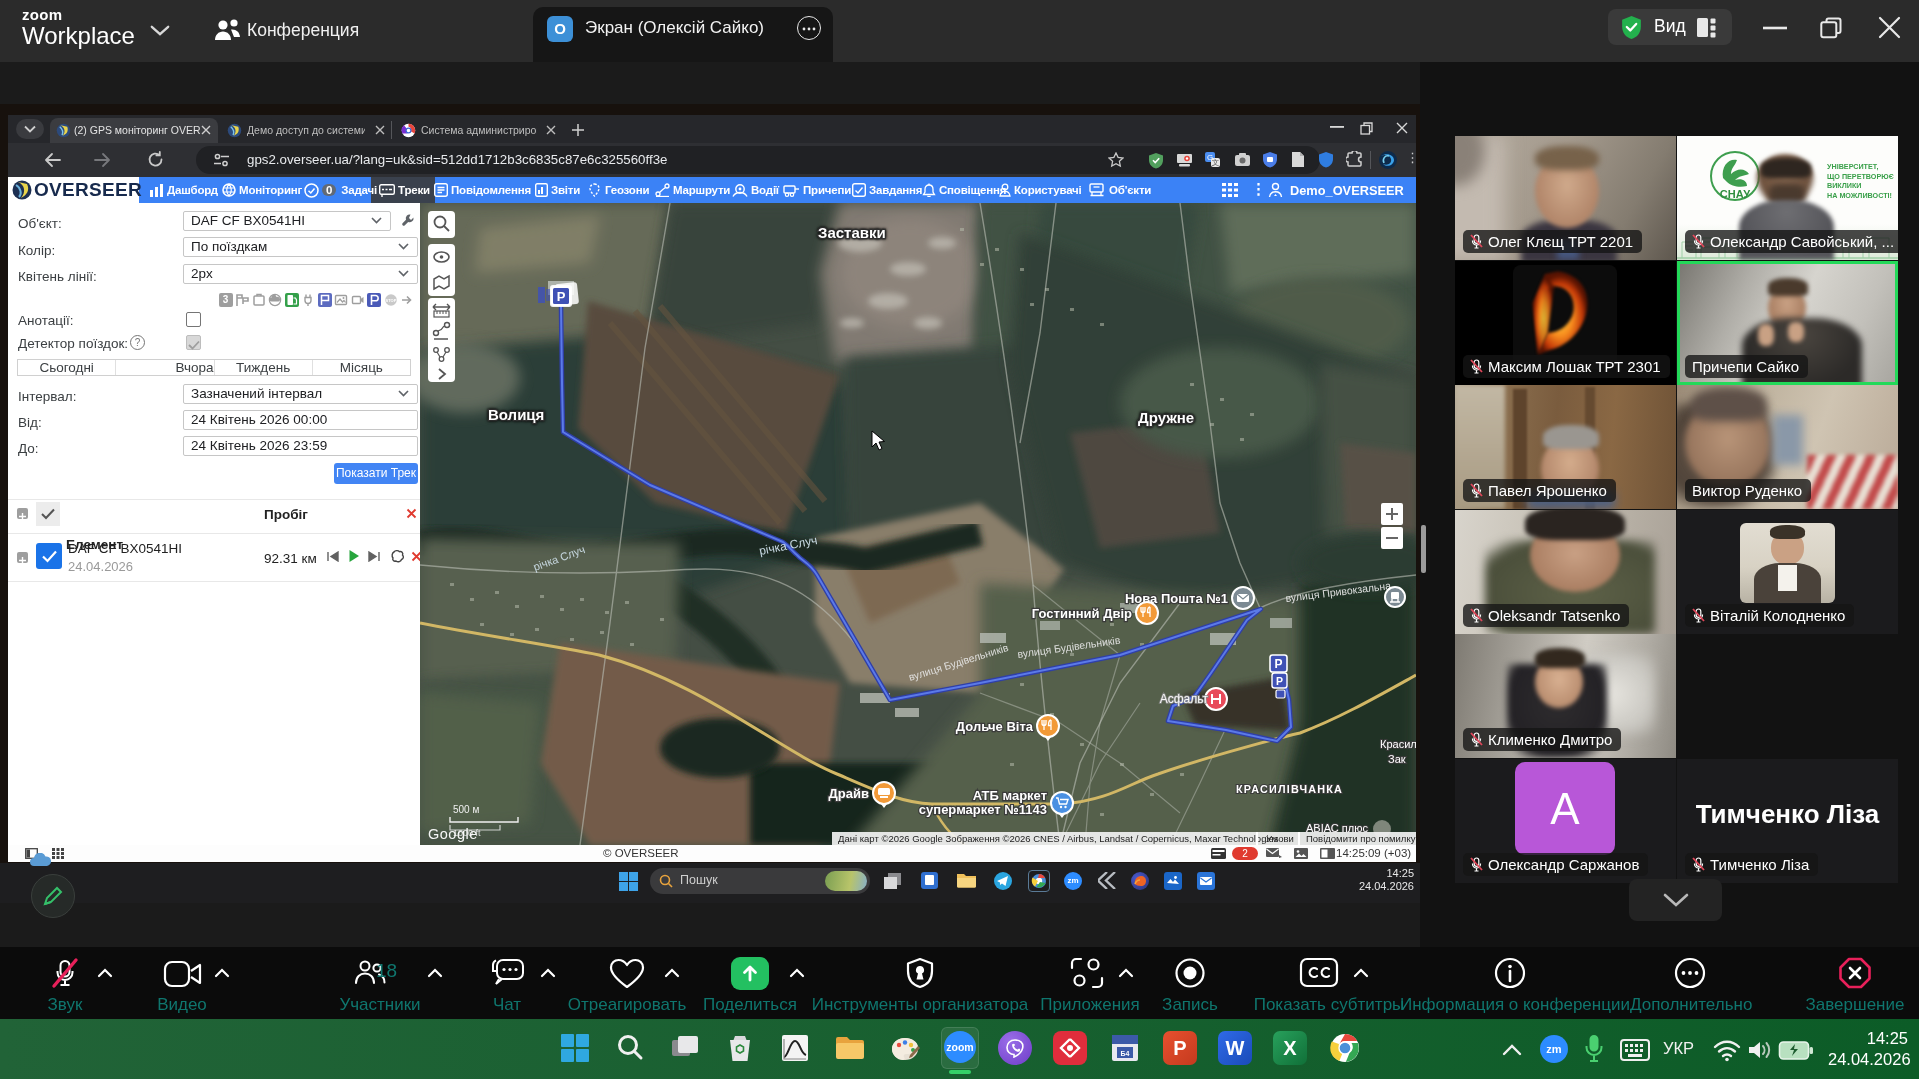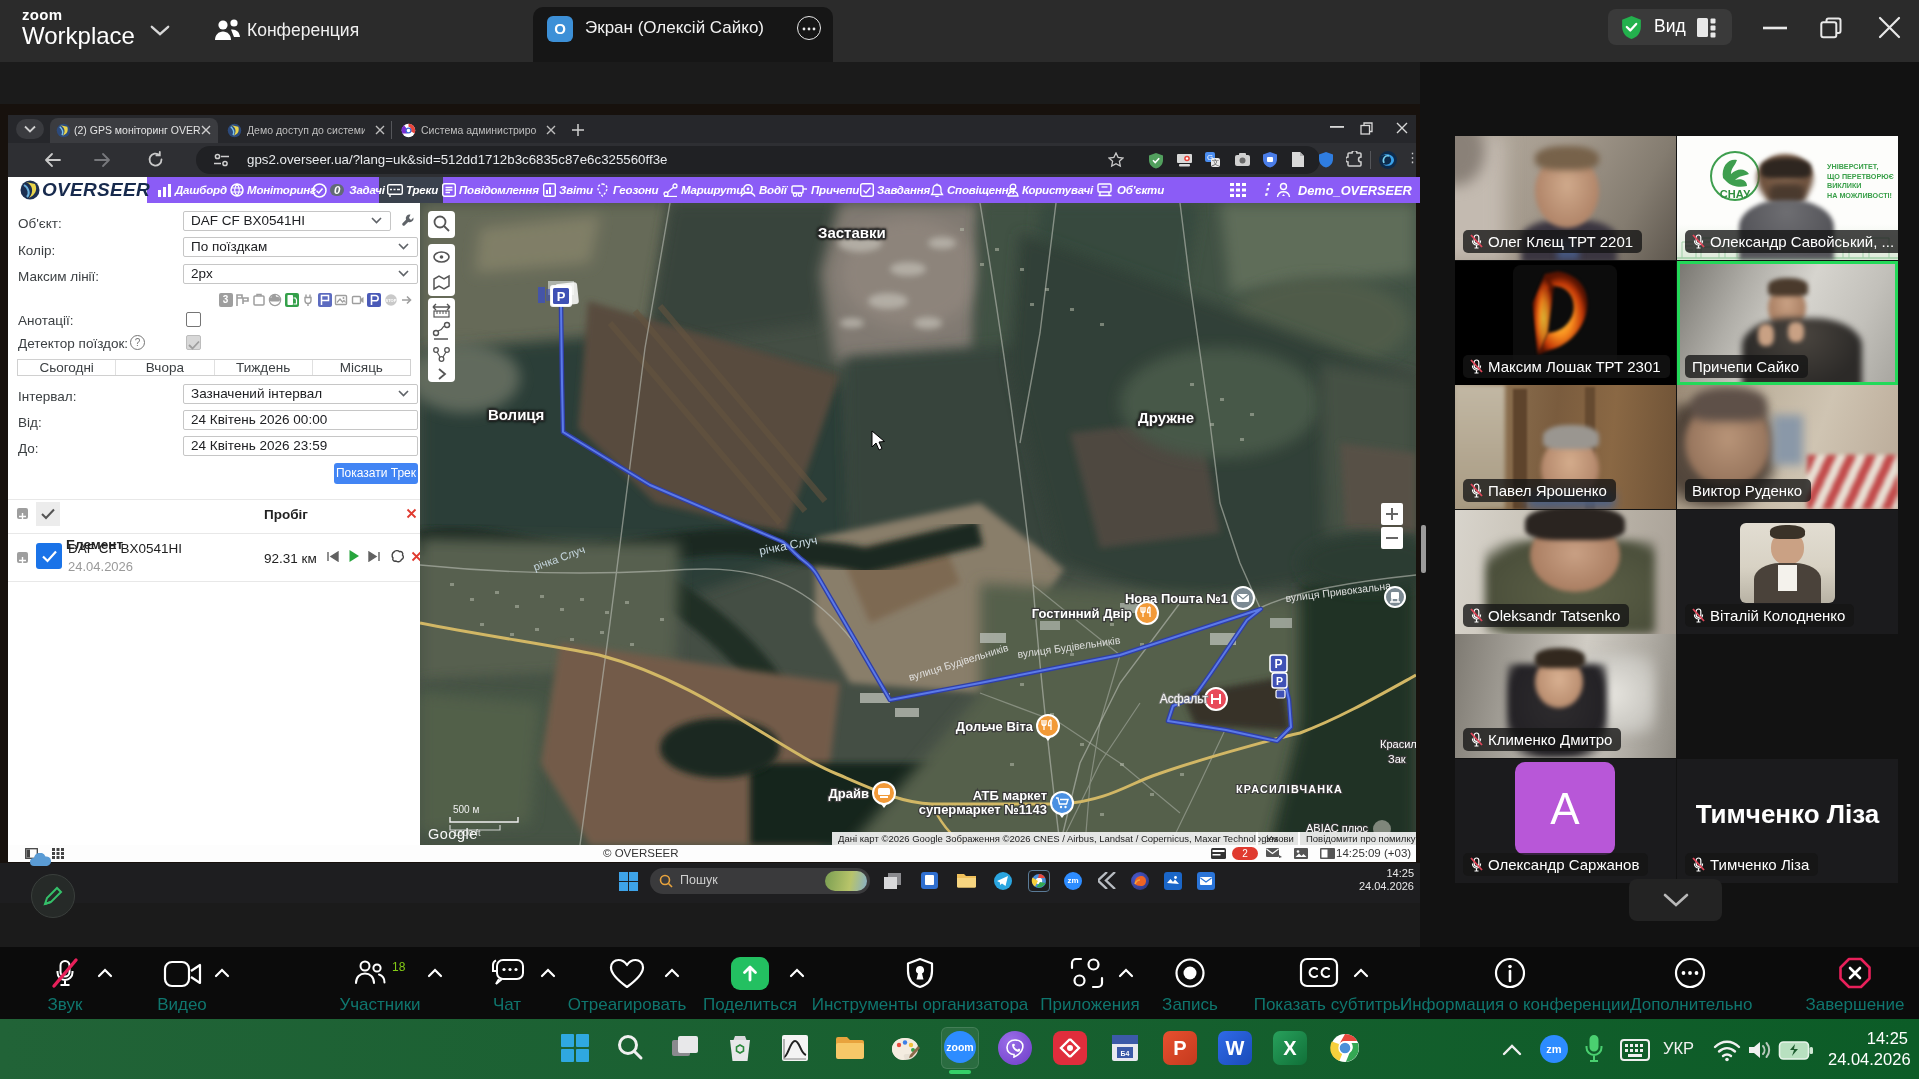--- a/index.html
+++ b/index.html
@@ -13,21 +13,21 @@
 #tabact .tt{position:absolute;left:52px;top:11px;color:#f2f2f2;font-size:17px;}
 #tabact .dots{position:absolute;left:264px;top:9px;width:24px;height:24px;border:1.6px solid #e8e8e8;border-radius:50%;text-align:center;}
 #vid-btn{position:absolute;left:1608px;top:9px;width:124px;height:36px;background:#3a3a3a;border-radius:8px;}
 
 #stage{position:absolute;left:0;top:62px;width:1919px;height:885px;background:#131313;}
 #sharezone{position:absolute;left:0;top:0;width:1420px;height:885px;background:#1b1b1b;}
 
 #brw{position:absolute;left:8px;top:53px;width:1408px;height:747px;background:#fff;}
 #tabsbar{position:absolute;left:0;top:0;width:1408px;height:28px;background:#26272b;}
 #addrbar{position:absolute;left:0;top:28px;width:1408px;height:34px;background:#2e2f33;}
-#menubar{position:absolute;left:8px;top:62px;width:1408px;height:26px;background:#8b5cf6;font-style:italic;}
+#menubar{position:absolute;left:0;top:62px;width:1408px;height:26px;background:#3b82f6;}
 #sidebar{position:absolute;left:0;top:88px;width:412px;height:642px;background:#fff;}
 #mapbox{position:absolute;left:412px;top:88px;width:996px;height:642px;background:#44584a;overflow:hidden;}
 #statusbar{position:absolute;left:0;top:730px;width:1408px;height:17px;background:#fdfdfd;}
 #sharebar{position:absolute;left:0;top:801px;width:1420px;height:40px;background:#1e1e20;}
 
 #people{position:absolute;left:1420px;top:0;width:499px;height:885px;background:#121212;}
 
 #ztb{position:absolute;left:0;top:947px;width:1919px;height:72px;background:#0b0b0b;}
 .zlab{position:absolute;top:48px;width:100%;text-align:center;color:#0f766e;font-size:17px;white-space:nowrap;}
 
@@ -305,21 +305,21 @@
         <div class="inp" style="top:8px;width:208px;">DAF CF BX0541HI<svg class="car" width="11" height="7" viewBox="0 0 11 7">
                 <path d="M1 1 L5.5 5.6 L10 1" stroke="#5f6368" stroke-width="1.6" fill="none"></path>
               </svg></div>
         <svg class="abs" style="left:393px;top:10px" width="15" height="15" viewBox="0 0 15 15">
               <path d="M9.5 1.5 a4 4 0 0 0-4.5 5.3 L1.5 10.3 a1.5 1.5 0 0 0 2.1 2.1 L7.2 9 a4 4 0 0 0 5.3-4.5 L10 7 8 5 Z" fill="#5f6368"></path>
             </svg>
         <div class="lbl" style="left:10px;top:40px;">Колір:</div>
         <div class="inp" style="top:34px;">По поїздкам<svg class="car" width="11" height="7" viewBox="0 0 11 7">
                 <path d="M1 1 L5.5 5.6 L10 1" stroke="#5f6368" stroke-width="1.6" fill="none"></path>
               </svg></div>
-        <div class="lbl" style="left:10px;top:66px;">Максим лінії:</div>
+        <div class="lbl" style="left:10px;top:66px;">Квітень лінії:</div>
         <div class="inp" style="top:61px;">2px<svg class="car" width="11" height="7" viewBox="0 0 11 7">
                 <path d="M1 1 L5.5 5.6 L10 1" stroke="#5f6368" stroke-width="1.6" fill="none"></path>
               </svg></div>
         <div class="abs" style="left:208px;top:87px;">
           <span class="sic" style="background:#9e9e9e;color:#fff;text-align:center;font-size:10px;line-height:14px;font-weight:700;">3</span><span class="sic"><svg width="14" height="14" viewBox="0 0 14 14">
                   <path d="M2 13 V2 h5 v3 h-5 M8 11 V5 h5 v3 h-5" stroke="#9e9e9e" stroke-width="1.6" fill="none"></path>
                 </svg></span><span class="sic"><svg width="14" height="14" viewBox="0 0 14 14">
                   <rect x="2" y="3" width="10" height="9" rx="1" stroke="#9e9e9e" stroke-width="1.5" fill="none"></rect>
                   <path d="M5 3 V1.5 h4 V3" stroke="#9e9e9e" stroke-width="1.5" fill="none"></path>
                 </svg></span><span class="sic"><svg width="14" height="14" viewBox="0 0 14 14">
@@ -350,21 +350,21 @@
         </div>
         <div class="lbl" style="left:10px;top:110px;">Анотації:</div>
         <div class="abs" style="left:178px;top:109px;width:15px;height:15px;border:1.6px solid #757575;border-radius:2px;"></div>
         <div class="lbl" style="left:10px;top:133px;">Детектор поїздок:</div>
         <div class="abs" style="left:122px;top:132px;width:15px;height:15px;border:1.4px solid #757575;border-radius:50%;color:#757575;font-size:10px;text-align:center;line-height:14px;">?</div>
         <div class="abs" style="left:178px;top:132px;width:15px;height:15px;background:#d8d8d8;border:1px solid #bdbdbd;border-radius:2px;"><svg width="12" height="10" viewBox="0 0 12 10" style="margin:2px 0 0 1px">
                 <path d="M1 5 L4.5 8.5 L11 1.5" stroke="#9e9e9e" stroke-width="1.8" fill="none"></path>
               </svg></div>
         <div class="abs" style="left:9px;top:156px;width:394px;height:17px;border:1px solid #d0d0d0;display:flex;text-align:center;color:#3c4043;font-size:13.5px;">
           <div style="flex:1;border-right:1px solid #e0e0e0;">Сьогодні</div>
-              <div style="flex:1;border-right:1px solid #e0e0e0;">Вчора</div>
+              <div style="flex:1;border-right:1px solid #e0e0e0;text-align:right;">Вчора</div>
               <div style="flex:1;border-right:1px solid #e0e0e0;">Тиждень</div>
               <div style="flex:1;">Місяць</div>
         </div>
         <div class="lbl" style="left:10px;top:186px;">Інтервал:</div>
         <div class="inp" style="top:181px;">Зазначений інтервал<svg class="car" width="11" height="7" viewBox="0 0 11 7">
                 <path d="M1 1 L5.5 5.6 L10 1" stroke="#5f6368" stroke-width="1.6" fill="none"></path>
               </svg></div>
         <div class="lbl" style="left:10px;top:212px;">Від:</div>
         <div class="inp" style="top:207px;">24 Квітень 2026 00:00</div>
         <div class="lbl" style="left:10px;top:238px;">До:</div>
@@ -955,21 +955,21 @@
     <svg class="abs" style="left:214px;top:21px" width="16" height="10" viewBox="0 0 16 10">
         <path d="M2 8 L8 2 L14 8" stroke="#fff" stroke-width="2.2" fill="none" stroke-linecap="round"></path>
       </svg>
     <div class="zlab" style="left:132px;width:100px;">Видео</div>
     <svg class="abs" style="left:352px;top:10px" width="34" height="32" viewBox="0 0 34 32">
         <circle cx="13" cy="9" r="4.5" stroke="#fff" stroke-width="2" fill="none"></circle>
         <path d="M4 26 c0-6 4-9.5 9-9.5 s9 3.5 9 9.5" stroke="#fff" stroke-width="2" fill="none" stroke-linecap="round"></path>
         <circle cx="25" cy="11" r="3.6" stroke="#fff" stroke-width="2" fill="none"></circle>
         <path d="M27 17.5 c3.5 1 5.5 4 5.5 8" stroke="#fff" stroke-width="2" fill="none" stroke-linecap="round"></path>
       </svg>
-    <div class="abs" style="left:392px;top:13px;color:#84cc16;font-size:12px;">18</div>
+    <div class="abs" style="left:376px;top:13px;color:#0f766e;font-size:19px;">18</div>
     <svg class="abs" style="left:427px;top:21px" width="16" height="10" viewBox="0 0 16 10">
         <path d="M2 8 L8 2 L14 8" stroke="#fff" stroke-width="2.2" fill="none" stroke-linecap="round"></path>
       </svg>
     <div class="zlab" style="left:320px;width:120px;">Участники</div>
     <svg class="abs" style="left:489px;top:10px" width="36" height="32" viewBox="0 0 36 32">
         <rect x="8" y="3" width="26" height="19" rx="6" stroke="#fff" stroke-width="2" fill="none"></rect>
         <path d="M8 14 H4 a0 0 0 0 0 0 0 V8 a5 5 0 0 1 3-4.6 M10 22 l-3 5 6-5" stroke="#fff" stroke-width="2" fill="none"></path>
         <circle cx="15" cy="12.5" r="1.6" fill="#fff"></circle>
         <circle cx="21" cy="12.5" r="1.6" fill="#fff"></circle>
         <circle cx="27" cy="12.5" r="1.6" fill="#fff"></circle>

